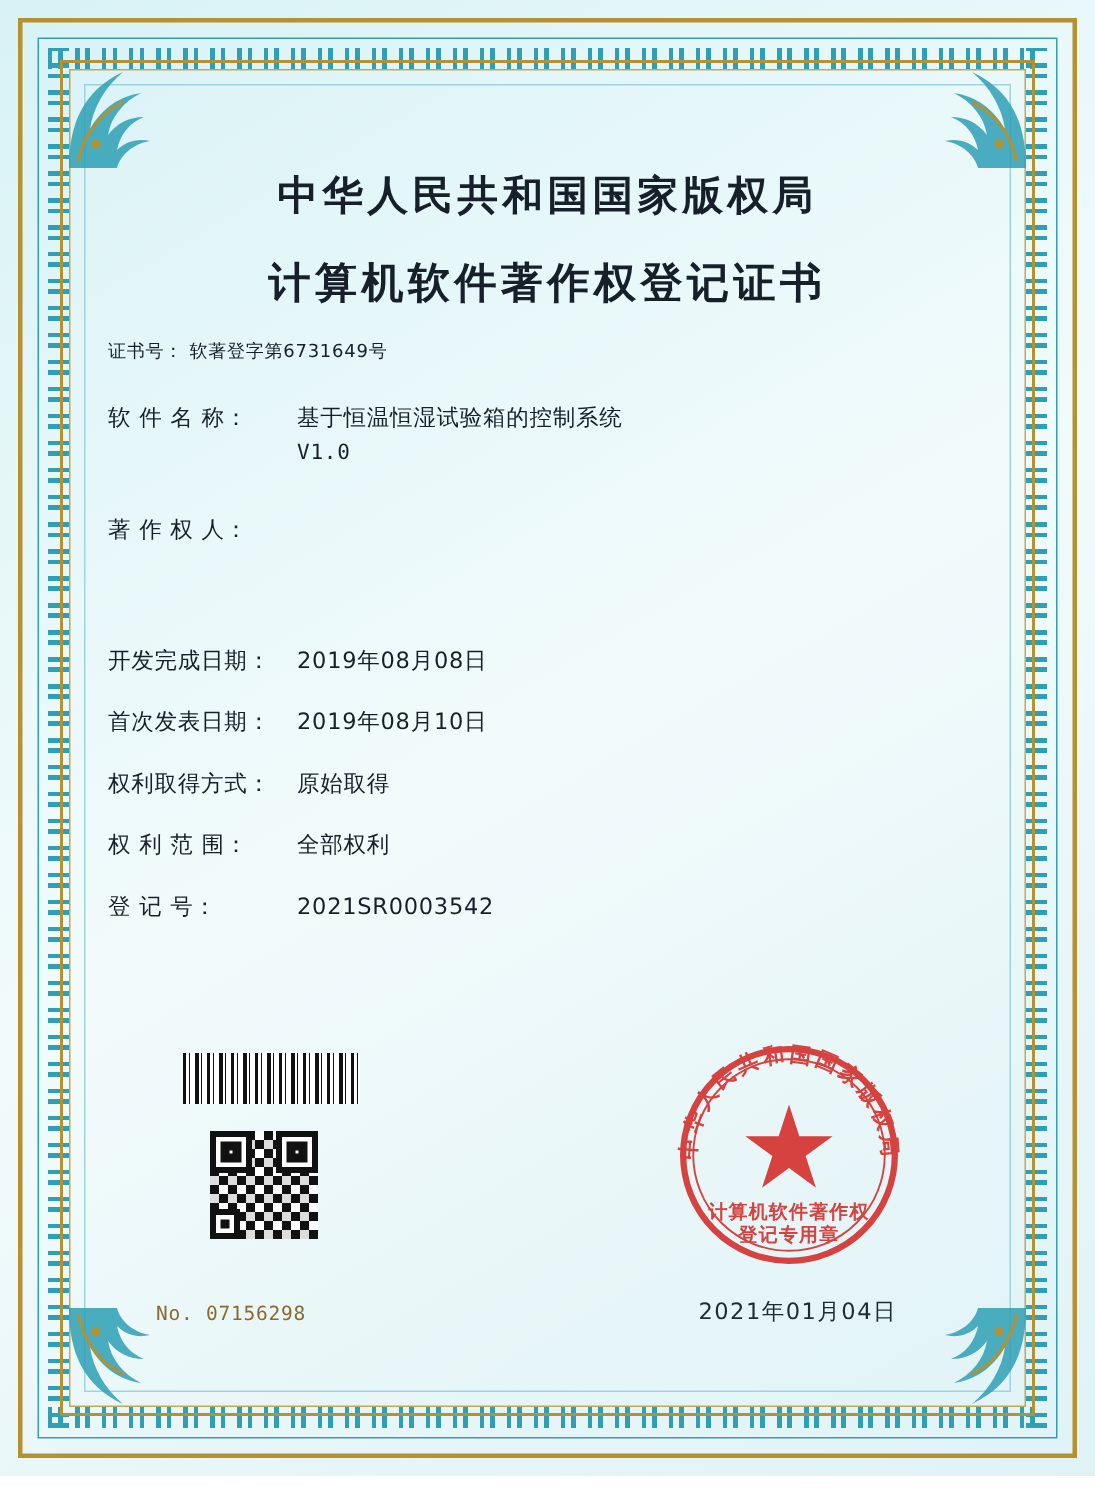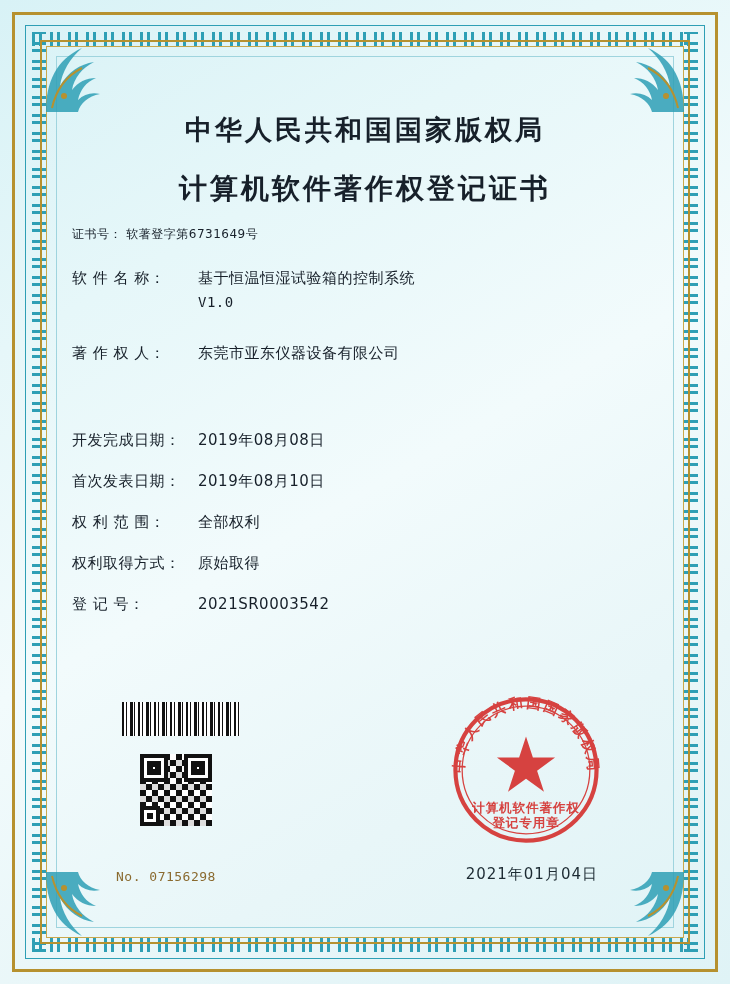--- a/index.html
+++ b/index.html
@@ -215,21 +215,21 @@
     left: 68px;
     top: 104px;
     width: 20px; height: 20px;
     border: 4px solid #111;
     background: #fff;
     box-shadow: inset 0 0 0 3px #fff, inset 0 0 0 9px #111;
     box-sizing: border-box;
   }
   .serial {
     position: absolute;
-    left: 44px;
+    left: 32px;
     bottom: 8px;
     font-family: "DejaVu Sans Mono", monospace;
     font-size: 13px;
     color: #8a6a2f;
     letter-spacing: 0.5px;
   }
   .issue-date {
     position: absolute;
     right: 60px;
     bottom: 8px;
@@ -300,42 +300,41 @@
       <div class="field-row">
         <div class="label">软 件 名 称：</div>
         <div class="value">
           <span>基于恒温恒湿试验箱的控制系统</span>
           <span class="line2">V1.0</span>
         </div>
       </div>
 
       <div class="field-row" style="margin-top:34px">
         <div class="label">著 作 权 人：</div>
-        <div class="value">东莞市亚东仪器设备有限公司</div>
       </div>
     </div>
 
     <div class="gap-lg"></div>
 
     <div class="field-block">
       <div class="field-row">
         <div class="label">开发完成日期：</div>
         <div class="value">2019年08月08日</div>
       </div>
       <div class="field-row">
         <div class="label">首次发表日期：</div>
         <div class="value">2019年08月10日</div>
       </div>
       <div class="field-row">
+        <div class="label">权利取得方式：</div>
+        <div class="value">原始取得</div>
+      </div>
+      <div class="field-row">
         <div class="label">权 利 范 围：</div>
         <div class="value">全部权利</div>
-      </div>
-      <div class="field-row">
-        <div class="label">权利取得方式：</div>
-        <div class="value">原始取得</div>
       </div>
       <div class="field-row">
         <div class="label">登 记 号：</div>
         <div class="value">2021SR0003542</div>
       </div>
     </div>
 
 
     <div class="bottom">
       <div class="barcode"></div>

